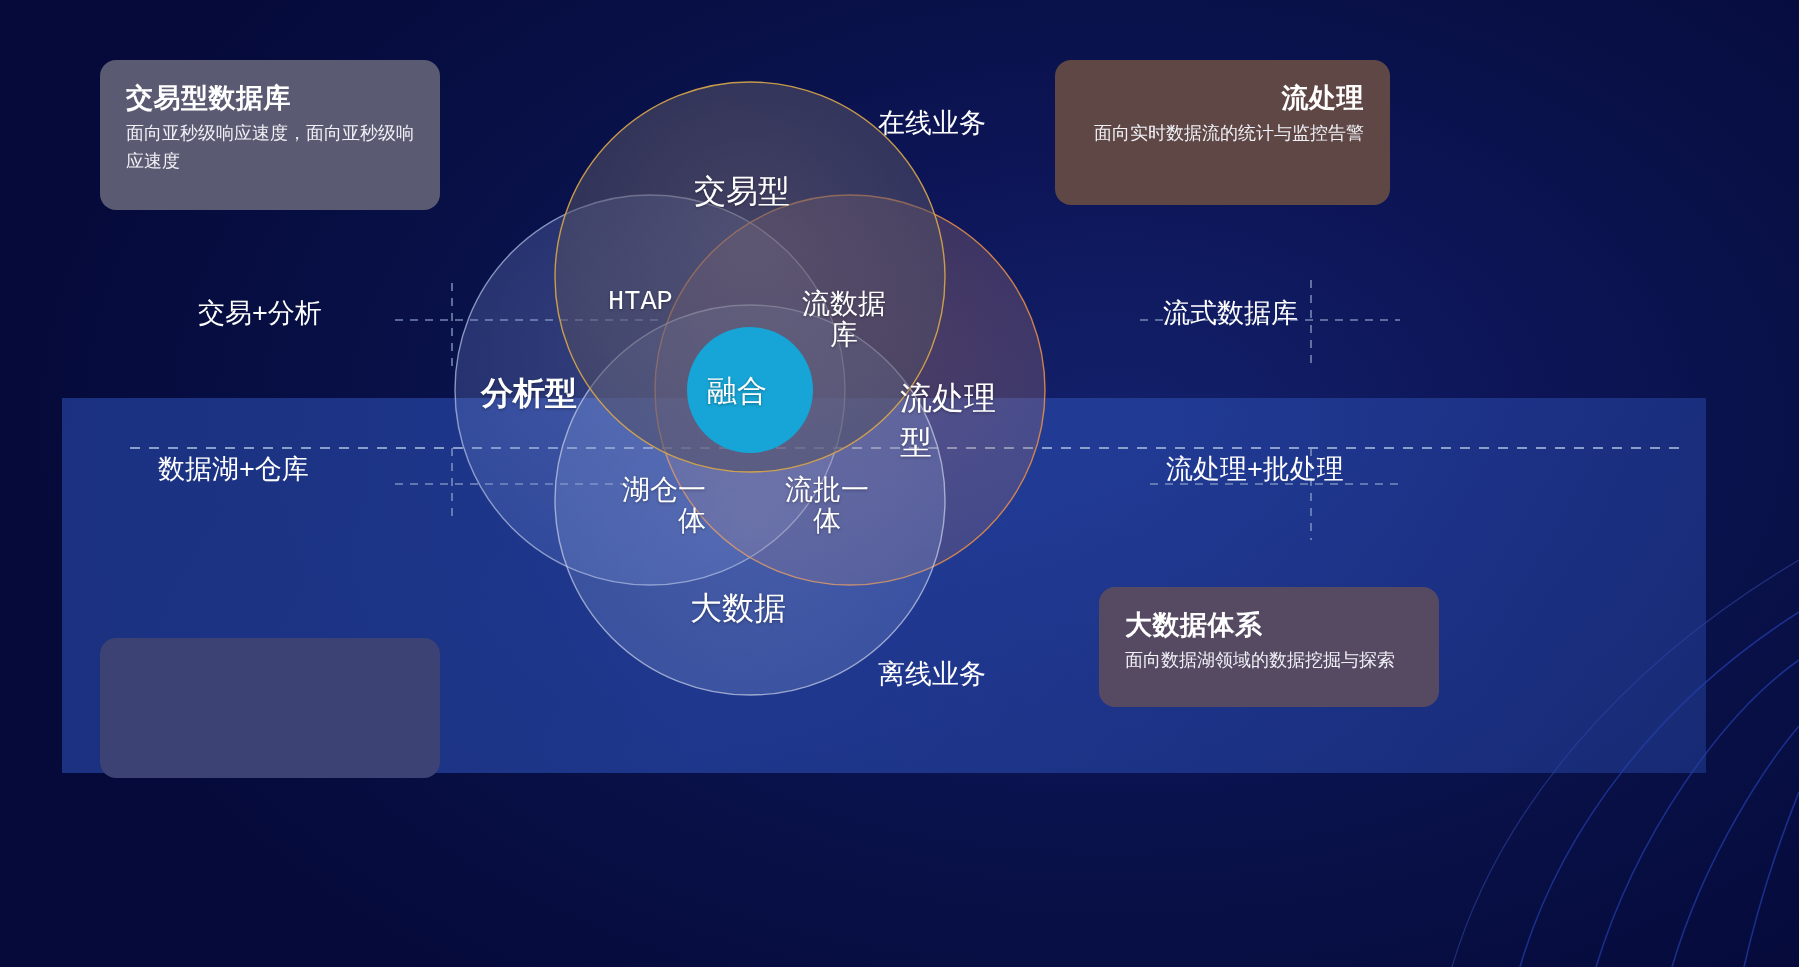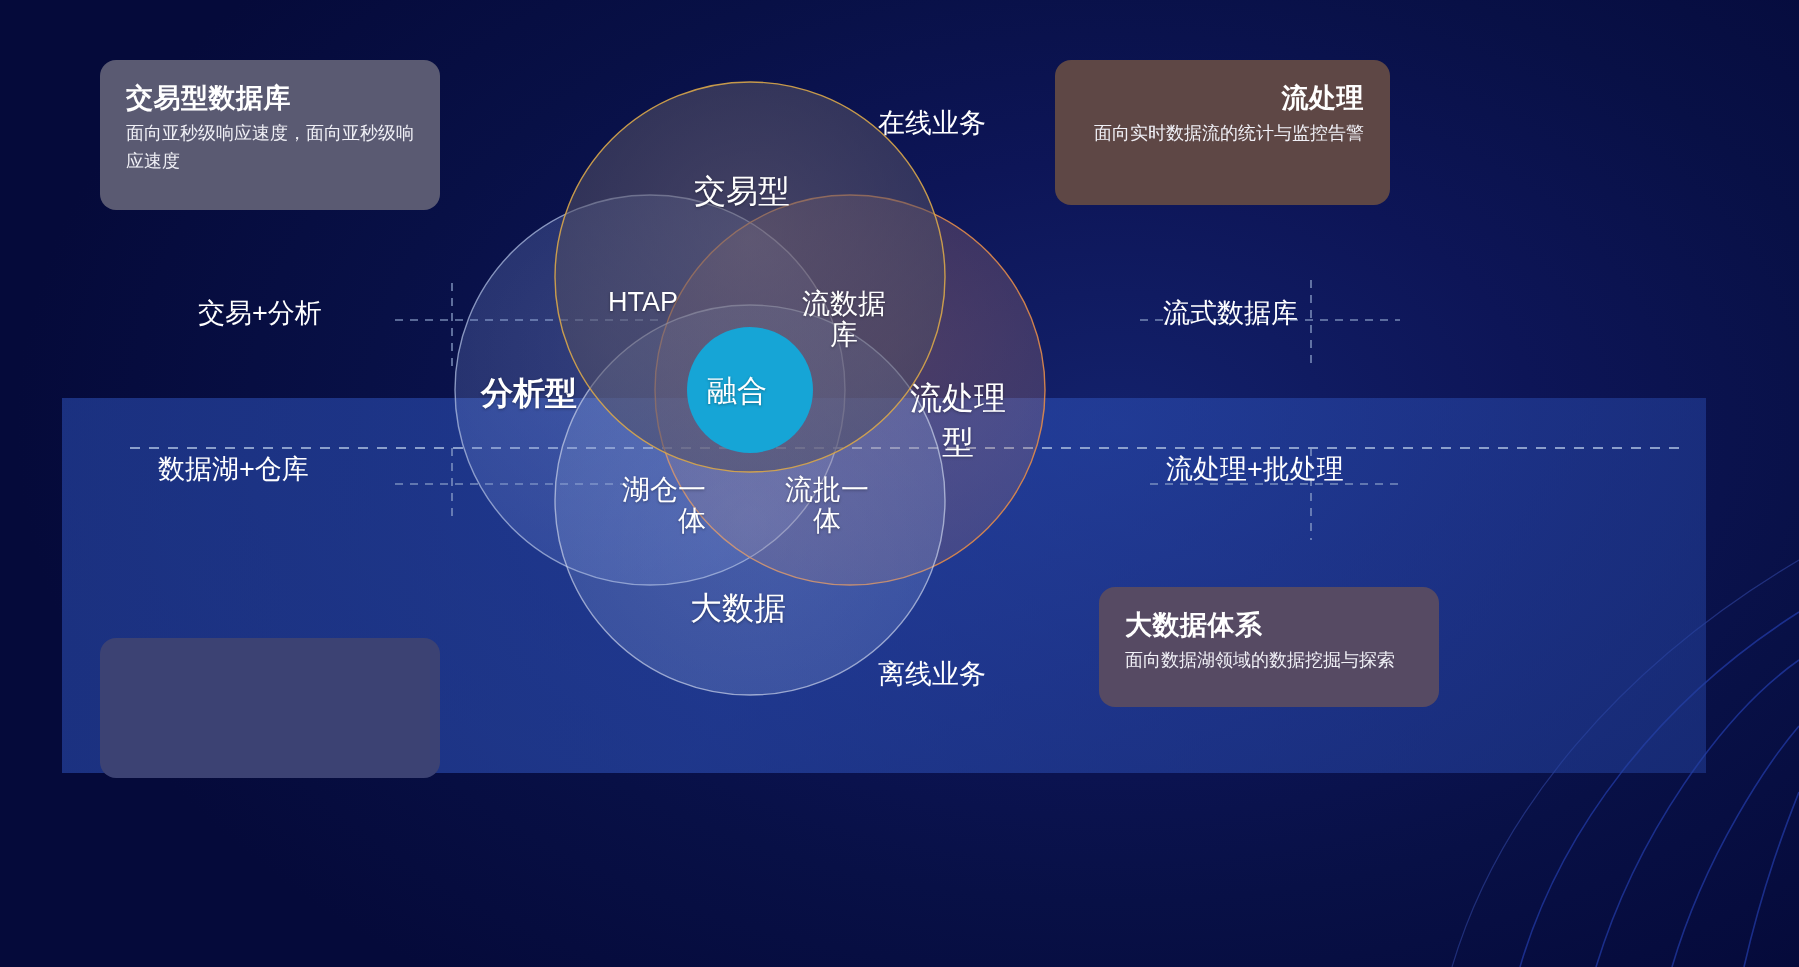--- a/index.html
+++ b/index.html
@@ -67,23 +67,23 @@
   .vlbl{
     position:absolute;color:#fff;text-align:center;white-space:nowrap;
     text-shadow:0 1px 3px rgba(0,0,0,.35);
   }
   .vbig{font-size:32px;}
   .vmid{font-size:28px;line-height:1.12;}
   .vfuse{font-size:30px;}
 
   #v-tx   {left:694px;top:170px;}
   #v-ana  {left:481px;top:372px;font-weight:bold;}
-  #v-str  {left:900px;top:377px;white-space:normal;width:116px;text-align:center;}
+  #v-str  {left:900px;top:377px;white-space:normal;width:116px;text-align:left;}
   #v-bd   {left:690px;top:587px;}
-  #v-htap {left:608px;top:287px;font-size:27px;}
+  #v-htap {left:608px;top:287px;font-size:27px;font-family:Liberation Mono, monospace;}
   #v-sdb  {left:790px;top:288px;width:108px;white-space:normal;}
   #v-lake {left:604px;top:474px;width:102px;white-space:normal;text-align:right;}
   #v-sb   {left:779px;top:474px;width:96px;white-space:normal;}
   #v-fuse {left:707px;top:371px;}
 </style>
 </head>
 <body>
 
 <div id="stage">
 

